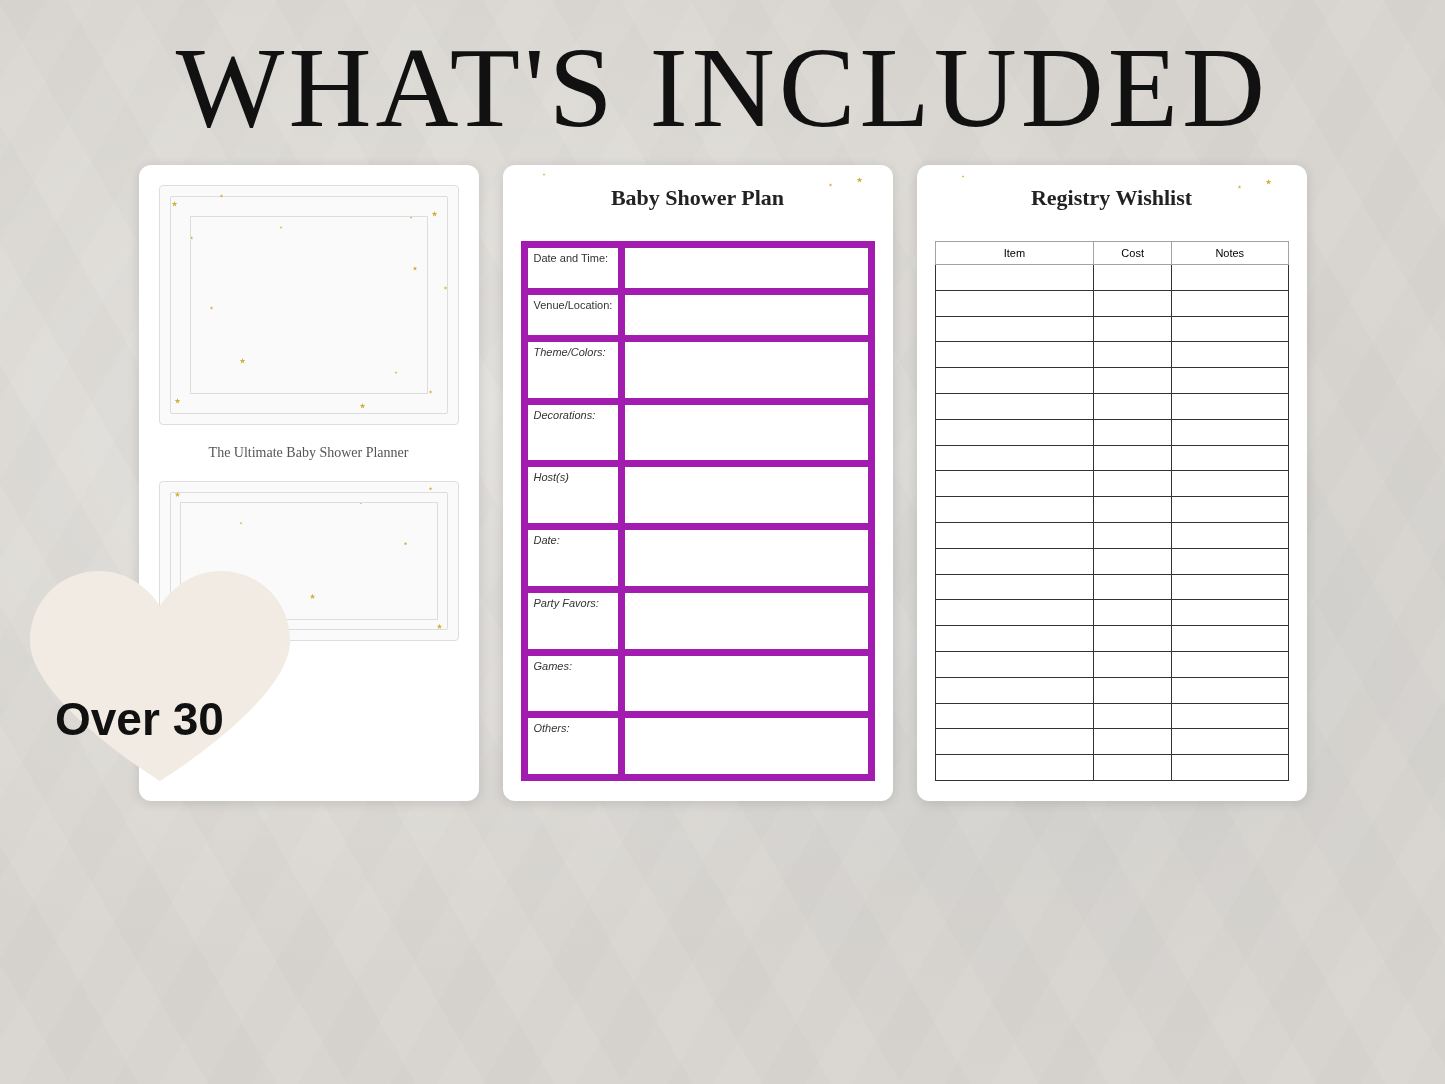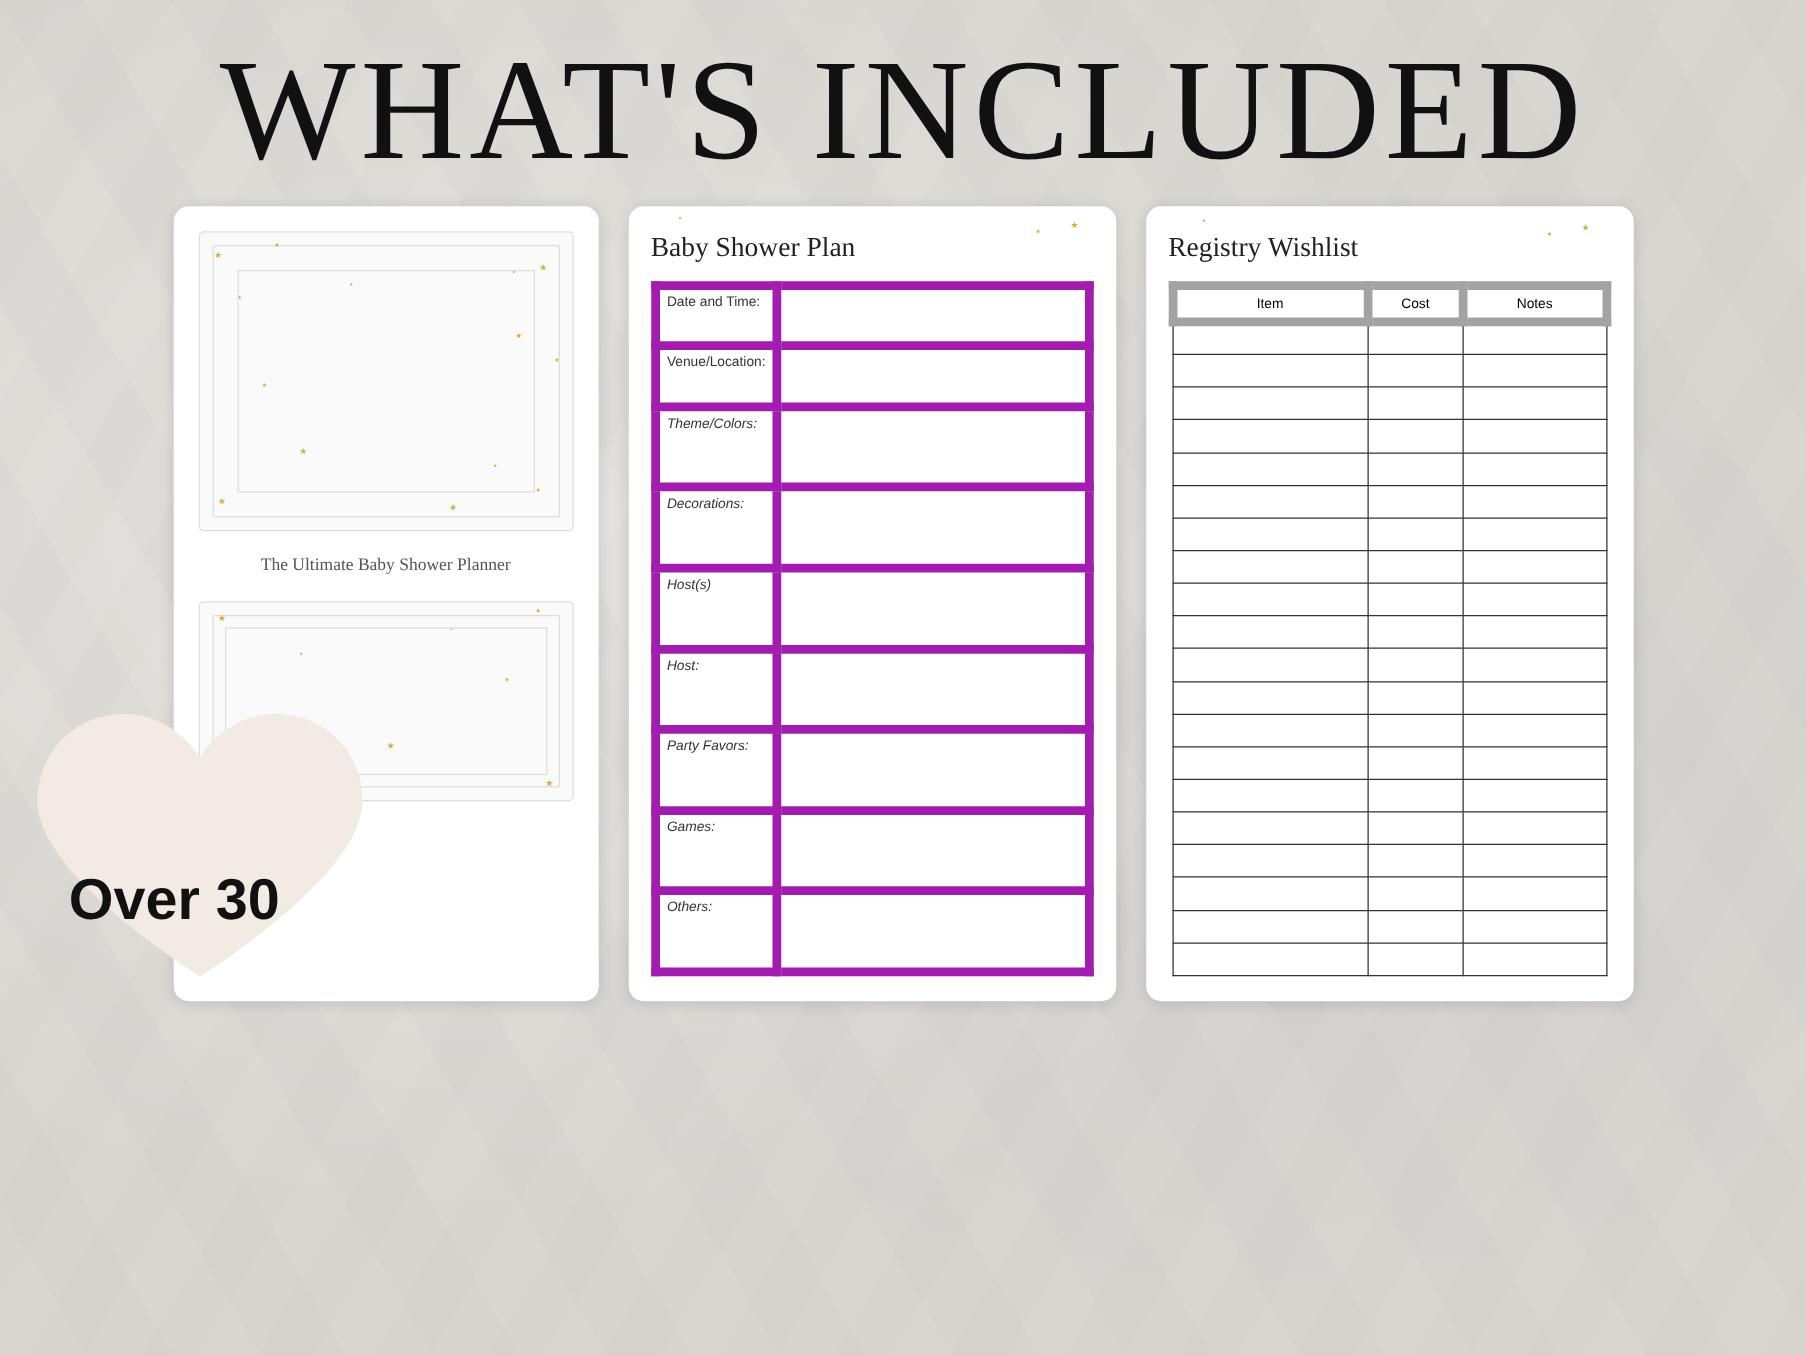--- a/index.html
+++ b/index.html
@@ -146,23 +146,24 @@
     .card-middle {
       width: 390px;
       padding: 20px 18px;
       display: flex;
       flex-direction: column;
     }
 
     .card-title {
       font-family: Georgia, serif;
       font-size: 22px;
+      text-align: center;
       color: #222;
-      margin-bottom: 14px;
-      font-weight: normal;
+      margin-bottom: 30px;
+      font-weight: bold;
     }
 
     .plan-table {
       width: 100%;
       border-collapse: collapse;
       flex: 1;
     }
 
     .plan-table td {
       border: 7px solid #a21caf;
@@ -195,21 +196,21 @@
       flex-direction: column;
     }
 
     .registry-table {
       width: 100%;
       border-collapse: collapse;
       flex: 1;
     }
 
     .registry-table th {
-      border: 7px solid #a3a3a3;
+      border: 1px solid #a3a3a3;
       padding: 5px 4px;
       font-size: 11px;
       font-family: Arial, sans-serif;
       font-weight: normal;
       text-align: center;
       background: #fff;
     }
 
     .registry-table td {
       border: 1px solid #333;
@@ -294,21 +295,21 @@
           </tr>
           <tr class="plan-row-md">
             <td class="label-cell">Decorations:</td>
             <td class="value-cell"></td>
           </tr>
           <tr class="plan-row-md">
             <td class="label-cell">Host(s)</td>
             <td class="value-cell"></td>
           </tr>
           <tr class="plan-row-md">
-            <td class="label-cell">Host:</td>
+            <td class="label-cell">Date:</td>
             <td class="value-cell"></td>
           </tr>
           <tr class="plan-row-md">
             <td class="label-cell">Party Favors:</td>
             <td class="value-cell"></td>
           </tr>
           <tr class="plan-row-md">
             <td class="label-cell">Games:</td>
             <td class="value-cell"></td>
           </tr>

